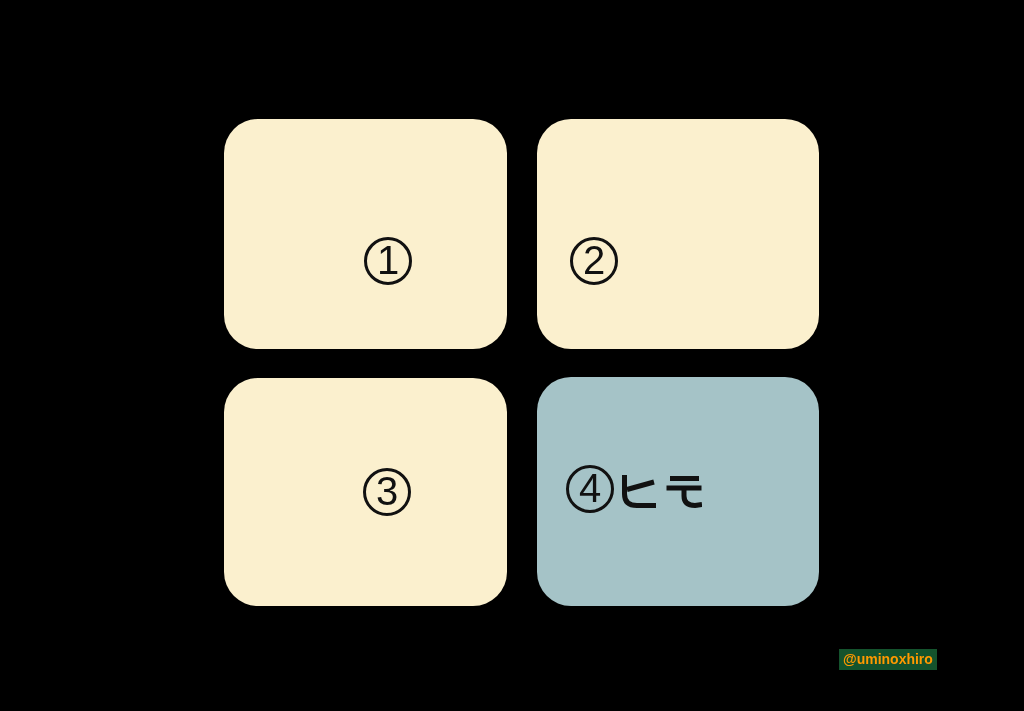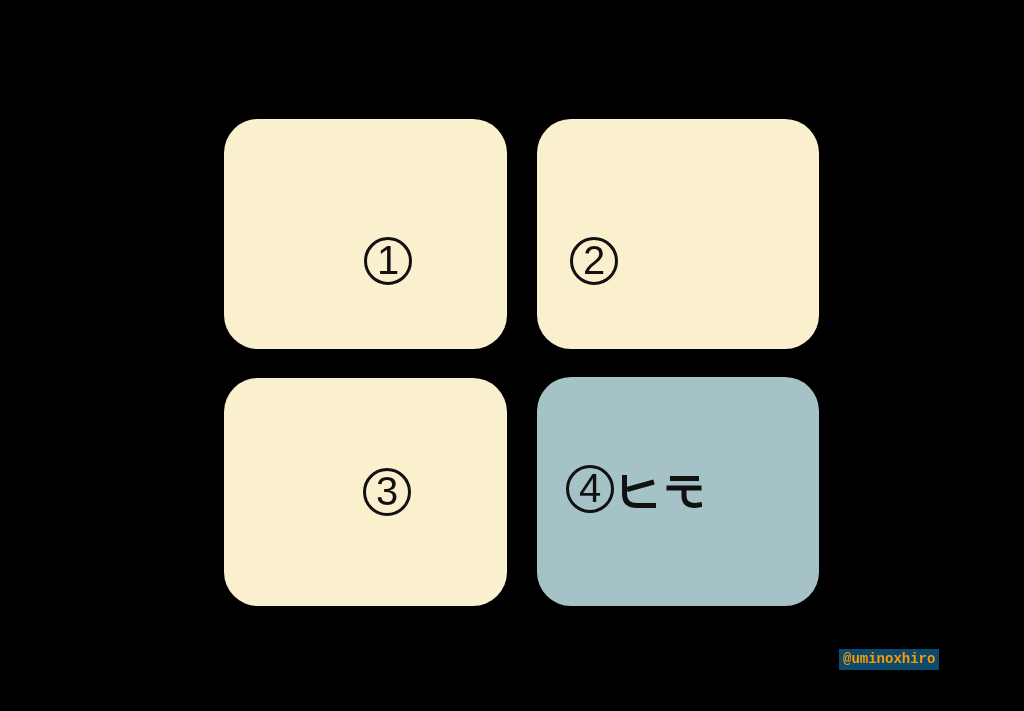--- a/index.html
+++ b/index.html
@@ -97,17 +97,17 @@
 
         <svg class="kana-mo" width="36" height="34" viewBox="0 0 36 34" fill="none" stroke="currentColor" stroke-width="5" stroke-linejoin="round">
           <path d="M 4 4.5 L 33 4.5"></path>
           <path d="M 0.5 14 L 35.5 14"></path>
           <path d="M 18 14 L 18 22 Q 18 31.5 29 31.5 L 36 30.5"></path>
         </svg>
       </span>
     </div>
   </div>
 
-  <div class="watermark" style="background-color: #0c4a6e; font-family: Liberation Mono, monospace;">
+  <div class="watermark" style="background-color: #14532d;">
     <span style="color: rgb(255, 153, 0);">@uminoxhiro</span>
   </div>
 
 </div>
 
 </body></html>

